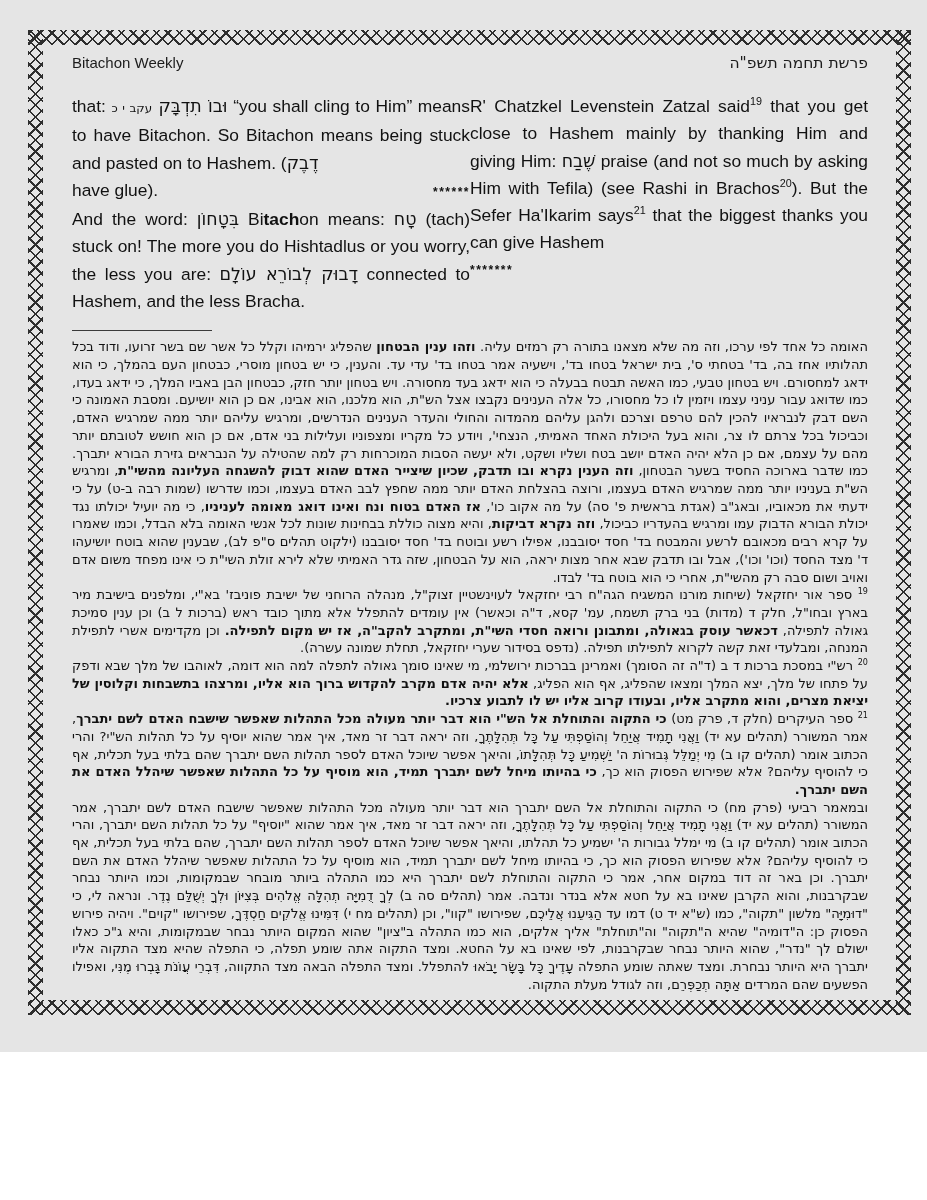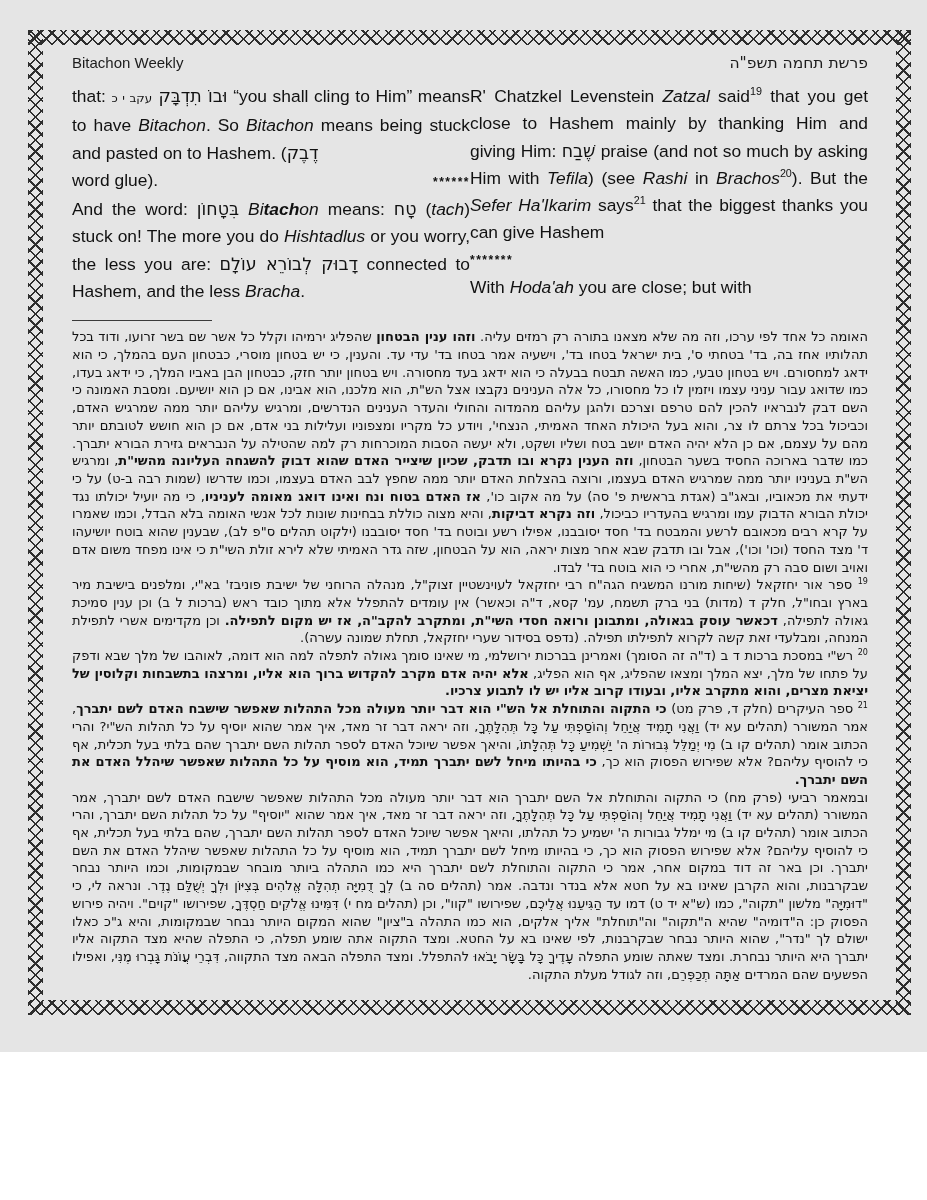--- a/index.html
+++ b/index.html
@@ -12,34 +12,34 @@
       repeating-linear-gradient(-45deg,#2e2e2e 0 1.6px,transparent 1.6px 8.2px);}
   .btop{left:28px;right:28px;top:30px;height:15px;}
   .bbottom{left:28px;right:28px;bottom:37px;height:15px;}
   .bleft{left:28px;top:30px;bottom:37px;width:15px;}
   .bright{right:28px;top:30px;bottom:37px;width:15px;}
 
   .content{position:absolute;left:72px;right:71px;top:54px;}
   .hdr{display:flex;justify-content:space-between;align-items:baseline;font-size:15px;color:#1c1c1c;}
   .hdr-right{direction:rtl;font-size:15.5px;}
 
-  .columns{display:flex;margin-top:11px;}
+  .columns{display:flex;margin-top:21px;}
   .col{width:50%;font-size:17.4px;line-height:27.3px;text-align:justify;color:#111;}
   .para{margin:0;}
   .starline{display:flex;justify-content:space-between;align-items:baseline;}
   .stars{font-size:12px;letter-spacing:1.5px;font-weight:bold;}
 
   .fnsep{margin-top:15px;width:140px;border-top:1.5px solid #3a3a3a;}
   .footnotes{margin-top:7px;direction:rtl;text-align:justify;
              font-family:"DejaVu Sans",sans-serif;
              font-size:13px;line-height:17.7px;color:#111;
              max-height:772px;overflow:hidden;}
   .fn{margin:0;}
   sup{font-size:0.62em;line-height:0;vertical-align:super;}
-  .it{font-style:italic;}
+  .it{}
   .bd{font-weight:bold;}
   .sm{font-size:0.68em;}
   .he{font-family:"DejaVu Sans",sans-serif;}
   .pageno{position:absolute;left:0;right:0;top:1106px;text-align:center;font-size:15px;color:#111;}
 </style>
 </head>
 <body>
 
 <div class="page">
   <div class="bframe btop"></div>
@@ -50,32 +50,31 @@
   <div class="content">
     <header class="hdr">
       <span class="hdr-left">Bitachon Weekly</span>
       <span class="hdr-right he">פרשת תחמה תשפ"ה</span>
     </header>
 
     <main class="columns">
       <div class="col">
         <p class="para"><span>that: </span><span class="he">וּבוֹ תִדְבָּק </span><span class="sm he">עקב י כ</span><span> “you shall cling to Him” means to have </span><span class="it">Bitachon</span><span>. So </span><span class="it">Bitachon</span><span> means being stuck and pasted on to Hashem. (</span><span class="he">דֶבֶק</span></p>
         <div class="starline">
-          <span><span>word glue).</span></span>
+          <span><span>have glue).</span></span>
           <span class="stars">******</span>
         </div>
         <p class="para"><span>And the word: </span><span class="he">בִּטָחוֹן</span><span> </span><span class="it">Bi</span><span class="it bd">tach</span><span class="it">on</span><span> means: </span><span class="he">טָח</span><span> (</span><span class="it">tach</span><span>) stuck on! The more you do </span><span class="it">Hishtadlus</span><span> or you worry, the less you are: </span><span class="he">דָבוּק לְבוֹרֵא עוֹלָם</span><span> connected to Hashem, and the less </span><span class="it">Bracha</span><span>.</span></p>
       </div>
 
       <div class="col">
         <p class="para"><span>R' Chatzkel Levenstein </span><span class="it">Zatzal</span><span> said</span><sup>19</sup><span> that you get close to Hashem mainly by thanking Him and giving Him: </span><span class="he">שֶׁבַח</span><span> praise (and not so much by asking Him with </span><span class="it">Tefila</span><span>) (see </span><span class="it">Rashi</span><span> in </span><span class="it">Brachos</span><sup>20</sup><span>). But the </span><span class="it">Sefer Ha'Ikarim</span><span> says</span><sup>21</sup><span> that the biggest thanks you can give Hashem</span></p>
         <div class="starline">
           <span class="stars">*******</span>
         </div>
-        <p class="para"><span>With </span><span class="it">Hoda'ah</span><span> you are close; but with</span></p>
       </div>
     </main>
 
     <div class="fnsep"></div>
 
     <section class="footnotes">
       <p class="fn"><span>האומה כל אחד לפי ערכו, וזה מה שלא מצאנו בתורה רק רמזים עליה. </span><span class="bd">וזהו ענין הבטחון</span><span> שהפליג ירמיהו וקלל כל אשר שם בשר זרועו, ודוד בכל תהלותיו אחז בה, בד' בטחתי ס', בית ישראל בטחו בד', וישעיה אמר בטחו בד' עדי עד. והענין, כי יש בטחון מוסרי, כבטחון העם בהמלך, כי הוא ידאג למחסורם. ויש בטחון טבעי, כמו האשה תבטח בבעלה כי הוא ידאג בעד מחסורה. ויש בטחון יותר חזק, כבטחון הבן באביו המלך, כי ידאג בעדו, כמו שדואג עבור עניני עצמו ויזמין לו כל מחסורו, כל אלה הענינים נקבצו אצל הש"ת, הוא מלכנו, הוא אבינו, אם כן הוא יושיעם. ומסבת האמונה כי השם דבק לנבראיו להכין להם טרפם וצרכם ולהגן עליהם מהמדוה והחולי והעדר הענינים הנדרשים, ומרגיש עליהם יותר ממה שמרגיש האדם, וכביכול בכל צרתם לו צר, והוא בעל היכולת האחד האמיתי, הנצחי', ויודע כל מקריו ומצפוניו ועלילות בני אדם, אם כן הוא חושש לטובתם יותר מהם על עצמם, אם כן הלא יהיה האדם יושב בטח ושליו ושקט, ולא יעשה הסבות המוכרחות רק למה שהטילה על הנבראים גזירת הבורא יתברך. כמו שדבר בארוכה החסיד בשער הבטחון, </span><span class="bd">וזה הענין נקרא ובו תדבק, שכיון שיצייר האדם שהוא דבוק להשגחה העליונה מהשי"ת</span><span>, ומרגיש הש"ת בעניניו יותר ממה שמרגיש האדם בעצמו, ורוצה בהצלחת האדם יותר ממה שחפץ לבב האדם בעצמו, וכמו שדרשו (שמות רבה ב-ט) על כי ידעתי את מכאוביו, ובאג"ב (אגדת בראשית פ' סה) על מה אקוב כו', </span><span class="bd">אז האדם בטוח ונח ואינו דואג מאומה לעניניו</span><span>, כי מה יועיל יכולתו נגד יכולת הבורא הדבוק עמו ומרגיש בהעדריו כביכול, </span><span class="bd">וזה נקרא דביקות</span><span>, והיא מצוה כוללת בבחינות שונות לכל אנשי האומה בלא הבדל, וכמו שאמרו על קרא רבים מכאובם לרשע והמבטח בד' חסד יסובבנו, אפילו רשע ובוטח בד' חסד יסובבנו (ילקוט תהלים ס"פ לב), שבענין שהוא בוטח יושיעהו ד' מצד החסד (וכו' וכו'), אבל ובו תדבק שבא אחר מצות יראה, הוא על הבטחון, שזה גדר האמיתי שלא לירא זולת השי"ת כי אינו מפחד משום אדם ואויב ושום סבה רק מהשי"ת, אחרי כי הוא בוטח בד' לבדו.</span></p>
       <p class="fn"><sup>19</sup><span> ספר אור יחזקאל (שיחות מורנו המשגיח הגה"ח רבי יחזקאל לעוינשטיין זצוק"ל, מנהלה הרוחני של ישיבת פוניבז' בא"י, ומלפנים בישיבת מיר בארץ ובחו"ל, חלק ד (מדות) בני ברק תשמח, עמ' קסא, ד"ה וכאשר) אין עומדים להתפלל אלא מתוך כובד ראש (ברכות ל ב) וכן ענין סמיכת גאולה לתפילה, </span><span class="bd">דכאשר עוסק בגאולה, ומתבונן ורואה חסדי השי"ת, ומתקרב להקב"ה, אז יש מקום לתפילה.</span><span> וכן מקדימים אשרי לתפילת המנחה, ומבלעדי זאת קשה לקרוא לתפילתו תפילה. (נדפס בסידור שערי יחזקאל, תחלת שמונה עשרה).</span></p>
       <p class="fn"><sup>20</sup><span> רש"י במסכת ברכות ד ב (ד"ה זה הסומך) ואמרינן בברכות ירושלמי, מי שאינו סומך גאולה לתפלה למה הוא דומה, לאוהבו של מלך שבא ודפק על פתחו של מלך, יצא המלך ומצאו שהפליג, אף הוא הפליג, </span><span class="bd">אלא יהיה אדם מקרב להקדוש ברוך הוא אליו, ומרצהו בתשבחות וקלוסין של יציאת מצרים, והוא מתקרב אליו, ובעודו קרוב אליו יש לו לתבוע צרכיו.</span></p>
       <p class="fn"><sup>21</sup><span> ספר העיקרים (חלק ד, פרק מט) </span><span class="bd">כי התקוה והתוחלת אל הש"י הוא דבר יותר מעולה מכל התהלות שאפשר שישבח האדם לשם יתברך</span><span>, אמר המשורר (תהלים עא יד) וַאֲנִי תָמִיד אֲיַחֵל וְהוֹסַפְתִּי עַל כָּל תְּהִלָּתֶךָ, וזה יראה דבר זר מאד, איך אמר שהוא יוסיף על כל תהלות הש"י? והרי הכתוב אומר (תהלים קו ב) מִי יְמַלֵּל גְּבוּרוֹת ה' יַשְׁמִיעַ כָּל תְּהִלָּתוֹ, והיאך אפשר שיוכל האדם לספר תהלות השם יתברך שהם בלתי בעל תכלית, אף כי להוסיף עליהם? אלא שפירוש הפסוק הוא כך, </span><span class="bd">כי בהיותו מיחל לשם יתברך תמיד, הוא מוסיף על כל התהלות שאפשר שיהלל האדם את השם יתברך.</span></p>

